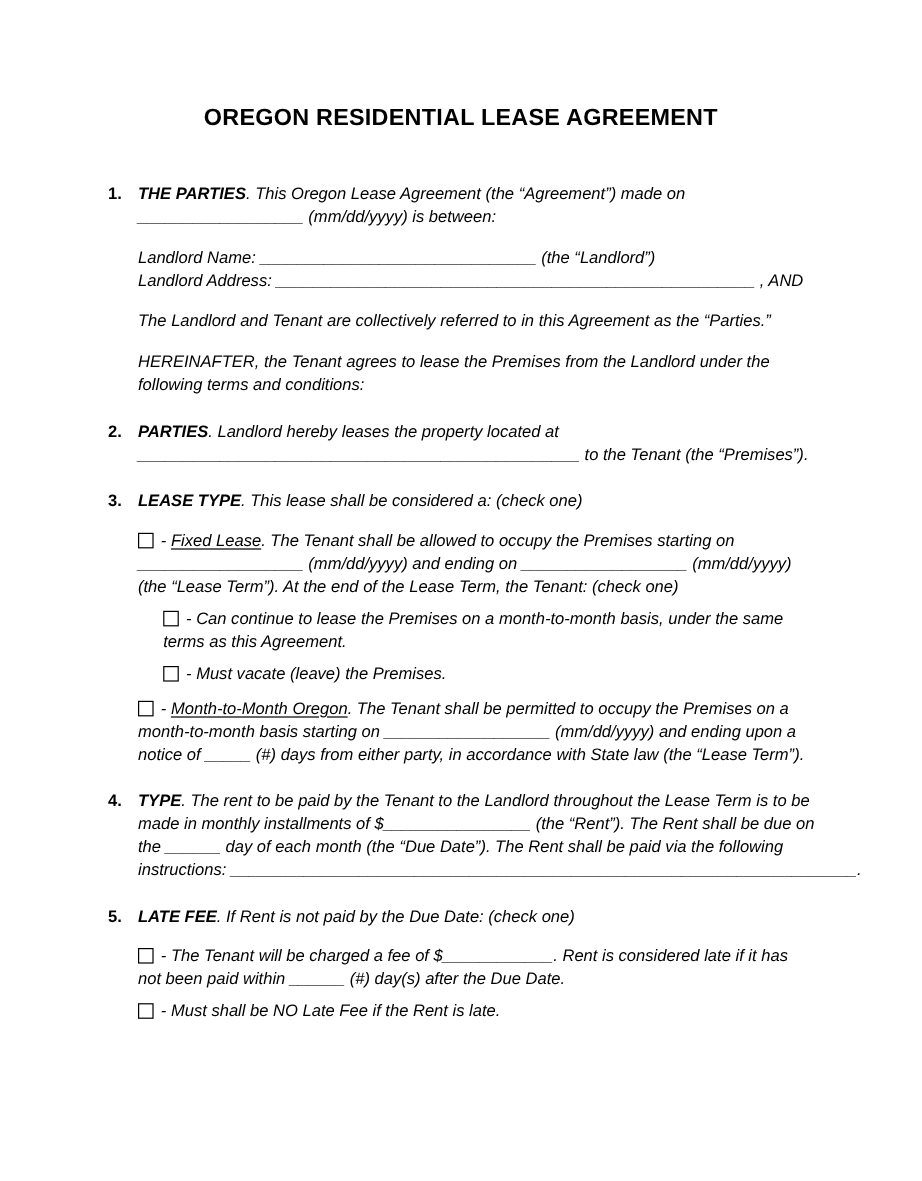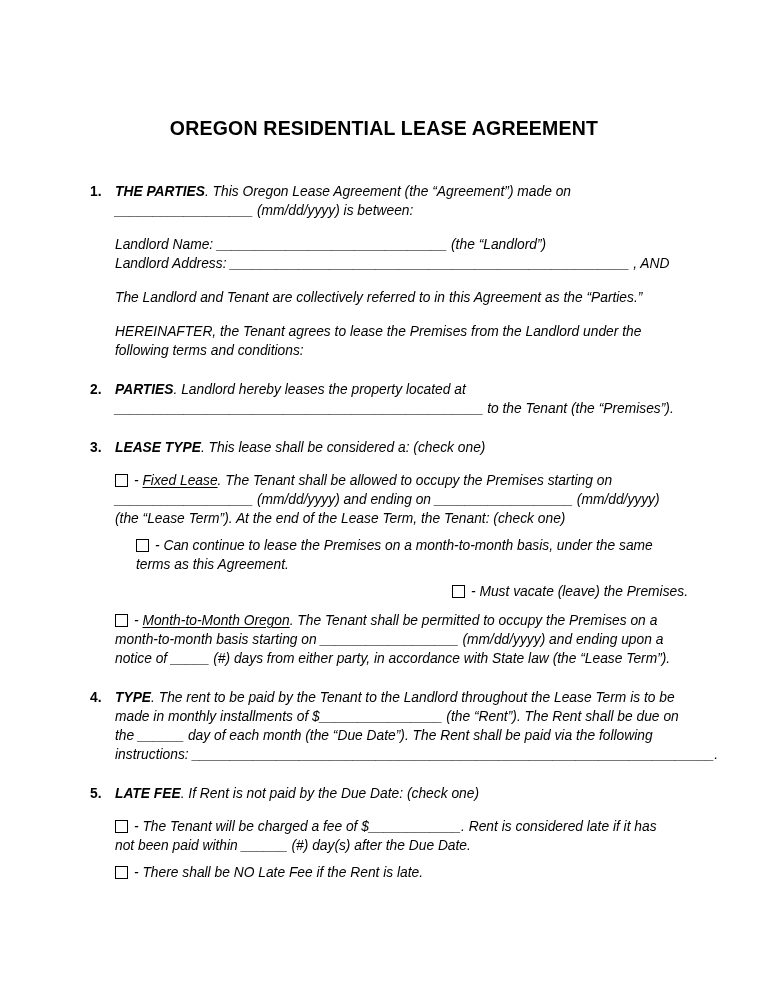--- a/index.html
+++ b/index.html
@@ -6,39 +6,38 @@
   .page{
     position:relative;
     width:768px;
     height:867px;
     background:#ffffff;
     color:#000;
     font-family:"Liberation Sans", sans-serif;
     font-size:13.8px;
     line-height:19px;
     overflow:hidden;
-    margin-top:30px;
   }
   .title{
     margin:86px 0 42px;
     text-align:center;
     font-size:19.5px;
     line-height:24px;
     font-weight:700;
     letter-spacing:0.2px;
   }
   .body-col{padding:0 80px 0 90px;}
   .section{display:flex;margin-top:20px;}
   .section.first{margin-top:0;}
   .num{flex:none;width:25px;font-weight:700;}
   .content{flex:1;min-width:0;font-style:italic;}
   .para{margin:0 0 15px;white-space:pre;}
   .para.mb0{margin-bottom:0;}
   .para.mb8{margin-bottom:8px;}
-  .para.mb10{margin-bottom:10px;text-align:right;}
+  .para.mb10{margin-bottom:10px;}
   .para.mb14{margin-bottom:14px;}
   .ind{margin-left:21px;}
   .b{font-weight:700;}
   .u{text-decoration:underline;text-underline-offset:2px;}
   .checkbox{
     display:inline-block;
     width:11px;height:11px;
     border:1.6px solid #000;
     background:#fff;
     margin-right:6px;
@@ -114,21 +113,21 @@
 instructions: ____________________________________________________________________.</span></p>
       </div>
     </div>
 
     <div class="section">
       <div class="num">5.</div>
       <div class="content">
         <p class="para mb14"><span class="b">LATE FEE</span><span>. If Rent is not paid by the Due Date: (check one)</span></p>
         <p class="para mb8"><span class="checkbox"></span><span>- </span><span>The Tenant will be charged a fee of $____________. Rent is considered late if it has
 not been paid within ______ (#) day(s) after the Due Date.</span></p>
-        <p class="para mb0"><span class="checkbox"></span><span>- </span><span>There shall be NO Late Fee if the Rent is late.</span></p>
+        <p class="para mb0"><span class="checkbox"></span><span>- </span><span>Must shall be NO Late Fee if the Rent is late.</span></p>
       </div>
     </div>
 
   </div>
 
   <div class="footer">
     <div class="brand-wrap">
       <span class="logo">
           <span class="sq-blue"></span>
           <span class="sq-fold"></span>

